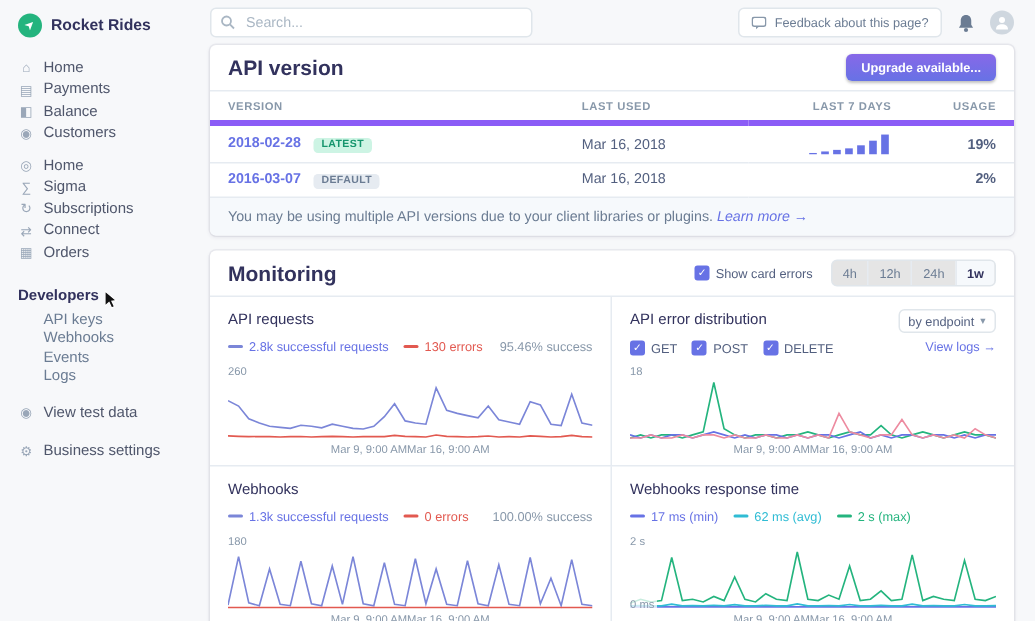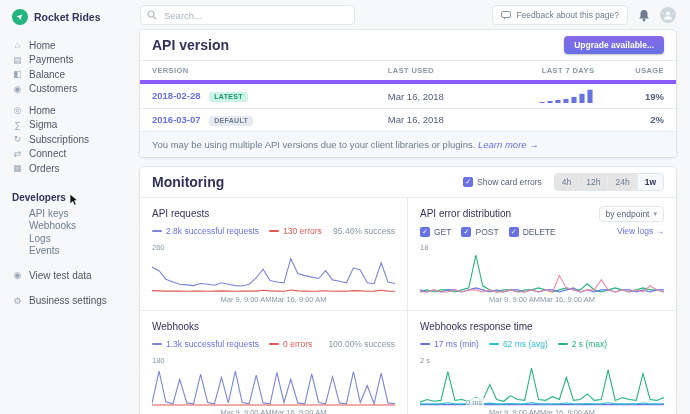--- a/index.html
+++ b/index.html
@@ -65,21 +65,21 @@
   .panel-head{display:flex;justify-content:space-between;align-items:center;min-height:16px;}
   .panel-title{font-size:10px;color:#32325d;}
   .legend{display:flex;gap:10px;margin-top:4px;font-size:8.5px;min-height:13px;}
   .sw{display:inline-block;width:10px;height:2px;border-radius:1px;margin-right:4px;vertical-align:middle;}
   .txt-purple{color:#6772e5;}
   .txt-red{color:#e25950;}
   .rate{margin-left:auto;color:#8898aa;}
   .ylabel{font-size:7.5px;color:#8898aa;margin-top:4px;height:9px;line-height:9px;}
   .chart-box{position:relative;margin-top:1px;}
   svg.chart{display:block;width:100%;height:40px;}
-  .ymin{position:absolute;left:0;bottom:-1px;font-size:7.5px;color:#8898aa;background:rgba(255,255,255,.75);padding-right:2px;margin-left:46px;}
+  .ymin{position:absolute;left:0;bottom:-1px;font-size:7.5px;color:#8898aa;background:rgba(255,255,255,.75);padding-right:2px;}
   .xlabels{display:flex;justify-content:center;font-size:7.5px;color:#8898aa;margin-top:2px;}
   .select{display:flex;align-items:center;gap:4px;border:1px solid #e0e6eb;border-radius:4px;padding:2px 6px;font-size:8.5px;color:#525f7f;background:#fff;cursor:pointer;}
   .caret{font-size:7px;color:#8898aa;}
   .viewlogs{margin-left:auto;color:#6772e5;cursor:pointer;text-decoration:none;font-size:8.5px;}
 </style>
 </head>
 <body>
 
 <div class="screen">
 
@@ -137,22 +137,22 @@
       <div class="menu-group dev">
         <div class="menu-item selected">
           <span class="mi-label">Developers</span>
           <svg class="cursor-arrow" width="9" height="12" viewBox="0 0 9 12">
             <polygon points="0,0 0,10 2.7,7.6 4.4,11.3 6.3,10.4 4.6,6.8 7.6,6.4" fill="#111" stroke="#fff" stroke-width="0.8"></polygon>
           </svg>
         </div>
         <div class="submenu">
           <div class="submenu-item">API keys</div>
           <div class="submenu-item">Webhooks</div>
+          <div class="submenu-item">Events</div>
           <div class="submenu-item">Logs</div>
-          <div class="submenu-item">Events</div>
         </div>
       </div>
 
       <div class="menu-group single">
         <div class="menu-item">
           <span class="mi-icon">◉</span>
           <span class="mi-label">View test data</span>
         </div>
       </div>
 

